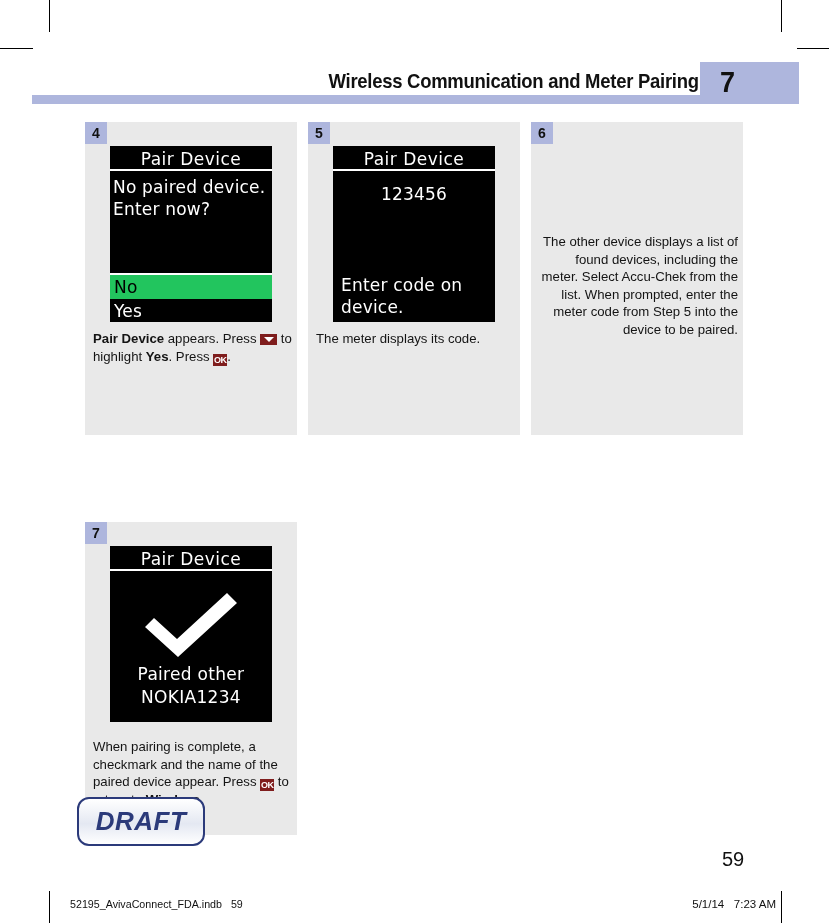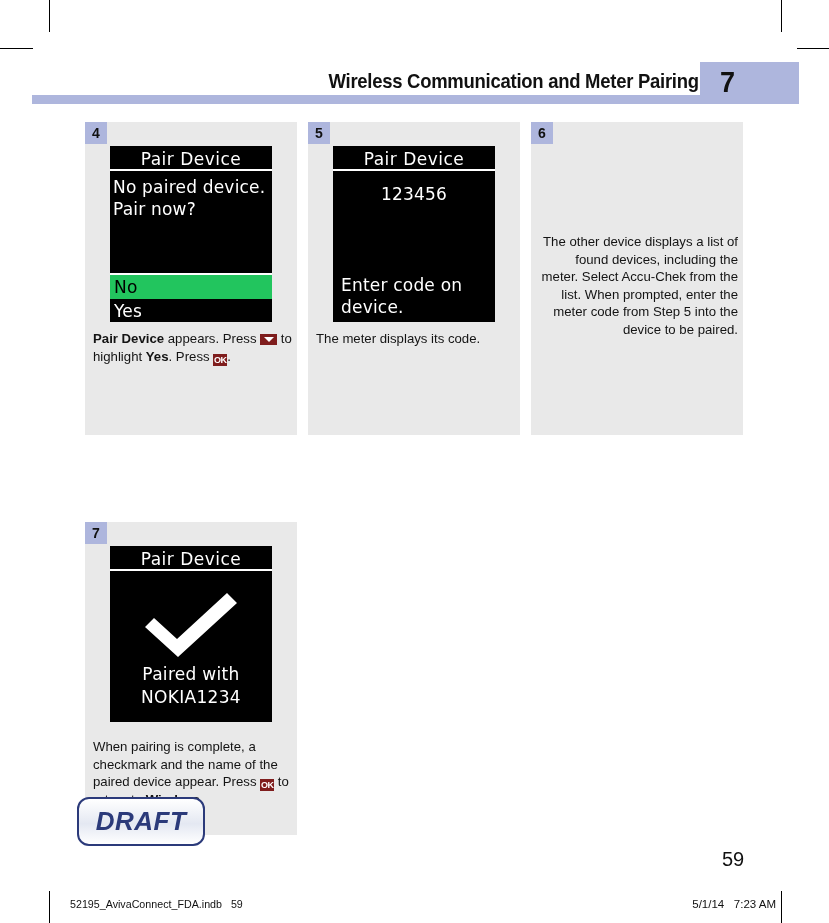--- a/index.html
+++ b/index.html
@@ -241,21 +241,21 @@
 <div class="header-rule"></div>
 
 <div class="panel" style="left:85px; top:122px; width:212px; height:313px;">
   <div class="step-badge">4</div>
 
   <div class="screen" style="left:25px; top:24px; width:162px; height:176px;">
     <div class="lcd-title">Pair Device</div>
     <div class="lcd-rule"></div>
     <div class="lcd-body" style="height:96px;">
       <div>No paired device.</div>
-      <div>Pair now?</div>
+      <div>Enter now?</div>
     </div>
     <div class="lcd-rule"></div>
     <div class="lcd-row selected">No</div>
     <div class="lcd-row normal">Yes</div>
   </div>
 
   <div class="caption" style="left:8px; top:208px; width:200px;">
     <b>Pair Device</b><span> appears. Press </span><span class="key key-down"></span><span> to highlight </span><b>Yes</b><span>. Press </span><span class="key key-ok">OK</span><span>.</span>
   </div>
 </div>
@@ -290,21 +290,21 @@
 
   <div class="screen" style="left:25px; top:24px; width:162px; height:176px;">
     <div class="lcd-title">Pair Device</div>
     <div class="lcd-rule"></div>
     <div class="check-wrap">
       <svg width="104" height="70" viewBox="0 0 104 70" aria-hidden="true">
         <path d="M6 38 L15 29 L38 50 L88 4 L98 14 L39 68 Z" fill="#ffffff"></path>
       </svg>
     </div>
     <div class="lcd-caption">
-      <div>Paired with</div>
+      <div>Paired other</div>
       <div>NOKIA1234</div>
     </div>
   </div>
 
   <div class="caption" style="left:8px; top:216px; width:200px;">
     <span>When pairing is complete, a checkmark and the name of the paired device appear. Press </span><span class="key key-ok">OK</span><span> to return to </span><b>Wireless</b><span>.</span>
   </div>
 </div>
 
 <div class="draft">

